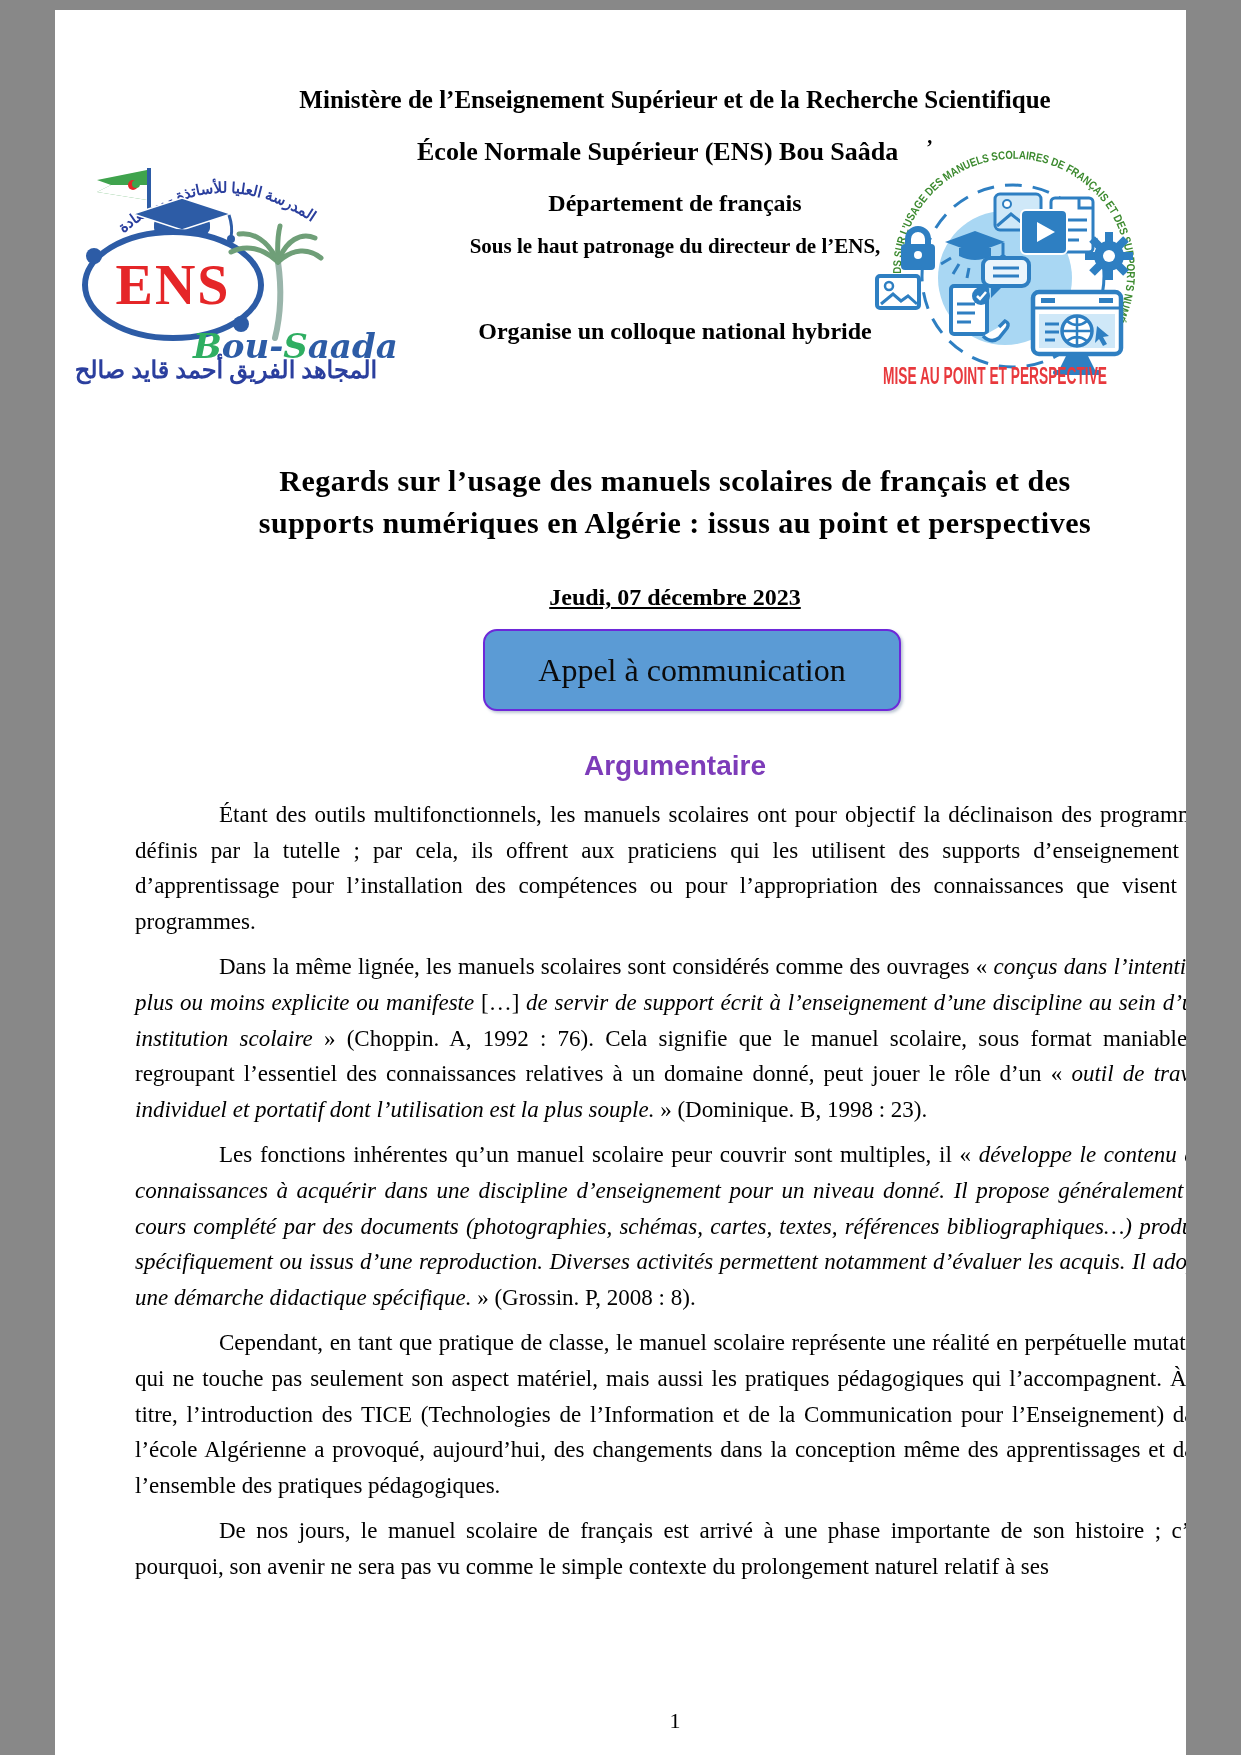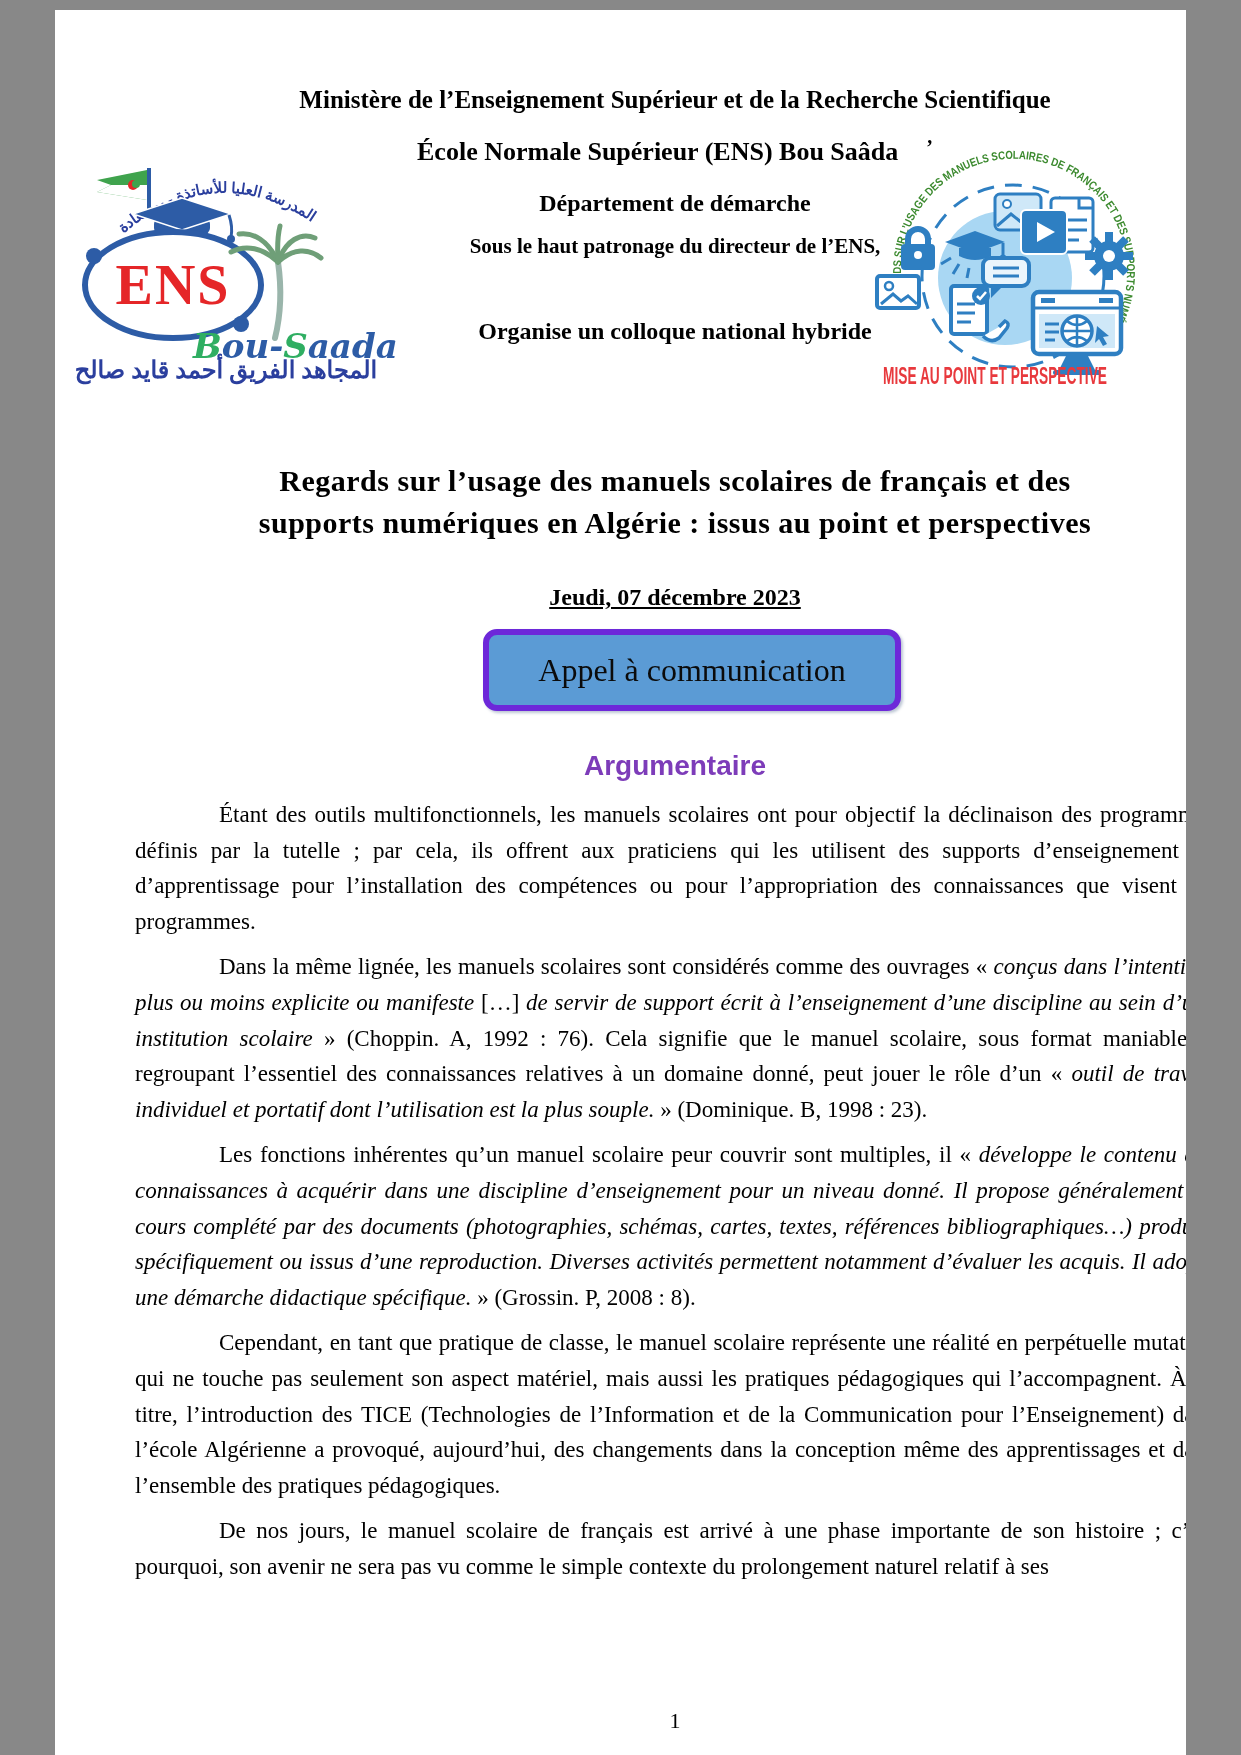--- a/index.html
+++ b/index.html
@@ -18,21 +18,21 @@
   .school{top:126px;font-size:26px;}
   .school-mark{font-size:20px;margin-left:28px;vertical-align:6px;}
   .department{top:180px;font-size:24px;}
   .patronage{top:224px;font-size:21px;font-weight:bold;}
   .dept-line{top:266px;font-size:21px;}
   .organise{top:308px;font-size:24px;}
   .main-title{top:450px;font-size:30px;font-weight:bold;line-height:42px;letter-spacing:0.5px;}
   .date-line{top:574px;font-size:24px;text-decoration:underline;}
   .call-btn{
     position:absolute;left:428px;top:619px;width:418px;height:82px;
-    background:#5b9bd5;border:6px solid #6d28d9;border-radius:14px;
+    background:#5b9bd5;border:2px solid #6d28d9;border-radius:14px;
     box-sizing:border-box;
     display:flex;align-items:center;justify-content:center;
     font-size:32px;color:#0b0b0b;
     box-shadow:2px 2px 3px rgba(60,90,130,0.35);
     cursor:default;
   }
   .arg-heading{
     top:740px;font-size:28px;font-weight:bold;
     font-family:"Liberation Sans", sans-serif;color:#7d3cb9;
   }
@@ -48,21 +48,21 @@
   .logo-right{left:800px;top:126px;}
   svg text{user-select:none;}
 </style>
 </head>
 <body>
 
 <div class="page">
 
   <div class="center-line ministry h-bold"><span>Ministère de l’Enseignement Supérieur et de la Recherche Scientifique</span></div>
   <div class="center-line school h-bold"><span>École Normale Supérieur (ENS) Bou Saâda</span><span class="school-mark">’</span></div>
-  <div class="center-line department h-bold">Département de démarche</div>
+  <div class="center-line department h-bold">Département de français</div>
   <div class="center-line patronage">Sous le haut patronage du directeur de l’ENS,</div>
   <div class="center-line organise h-bold">Organise un colloque national hybride</div>
 
   <svg class="logo logo-left" width="290" height="222" viewBox="0 0 290 222">
     <defs>
       <path id="arcLeft" d="M 34,80 Q 150,-20 268,92" fill="none"></path>
     </defs>
     <text font-family="Liberation Serif, serif" font-size="15" font-weight="bold" fill="#2b3f9e">
       <textPath href="#arcLeft" startOffset="4%">المدرسة العليا للأساتذة - بوسعادة</textPath>
     </text>

